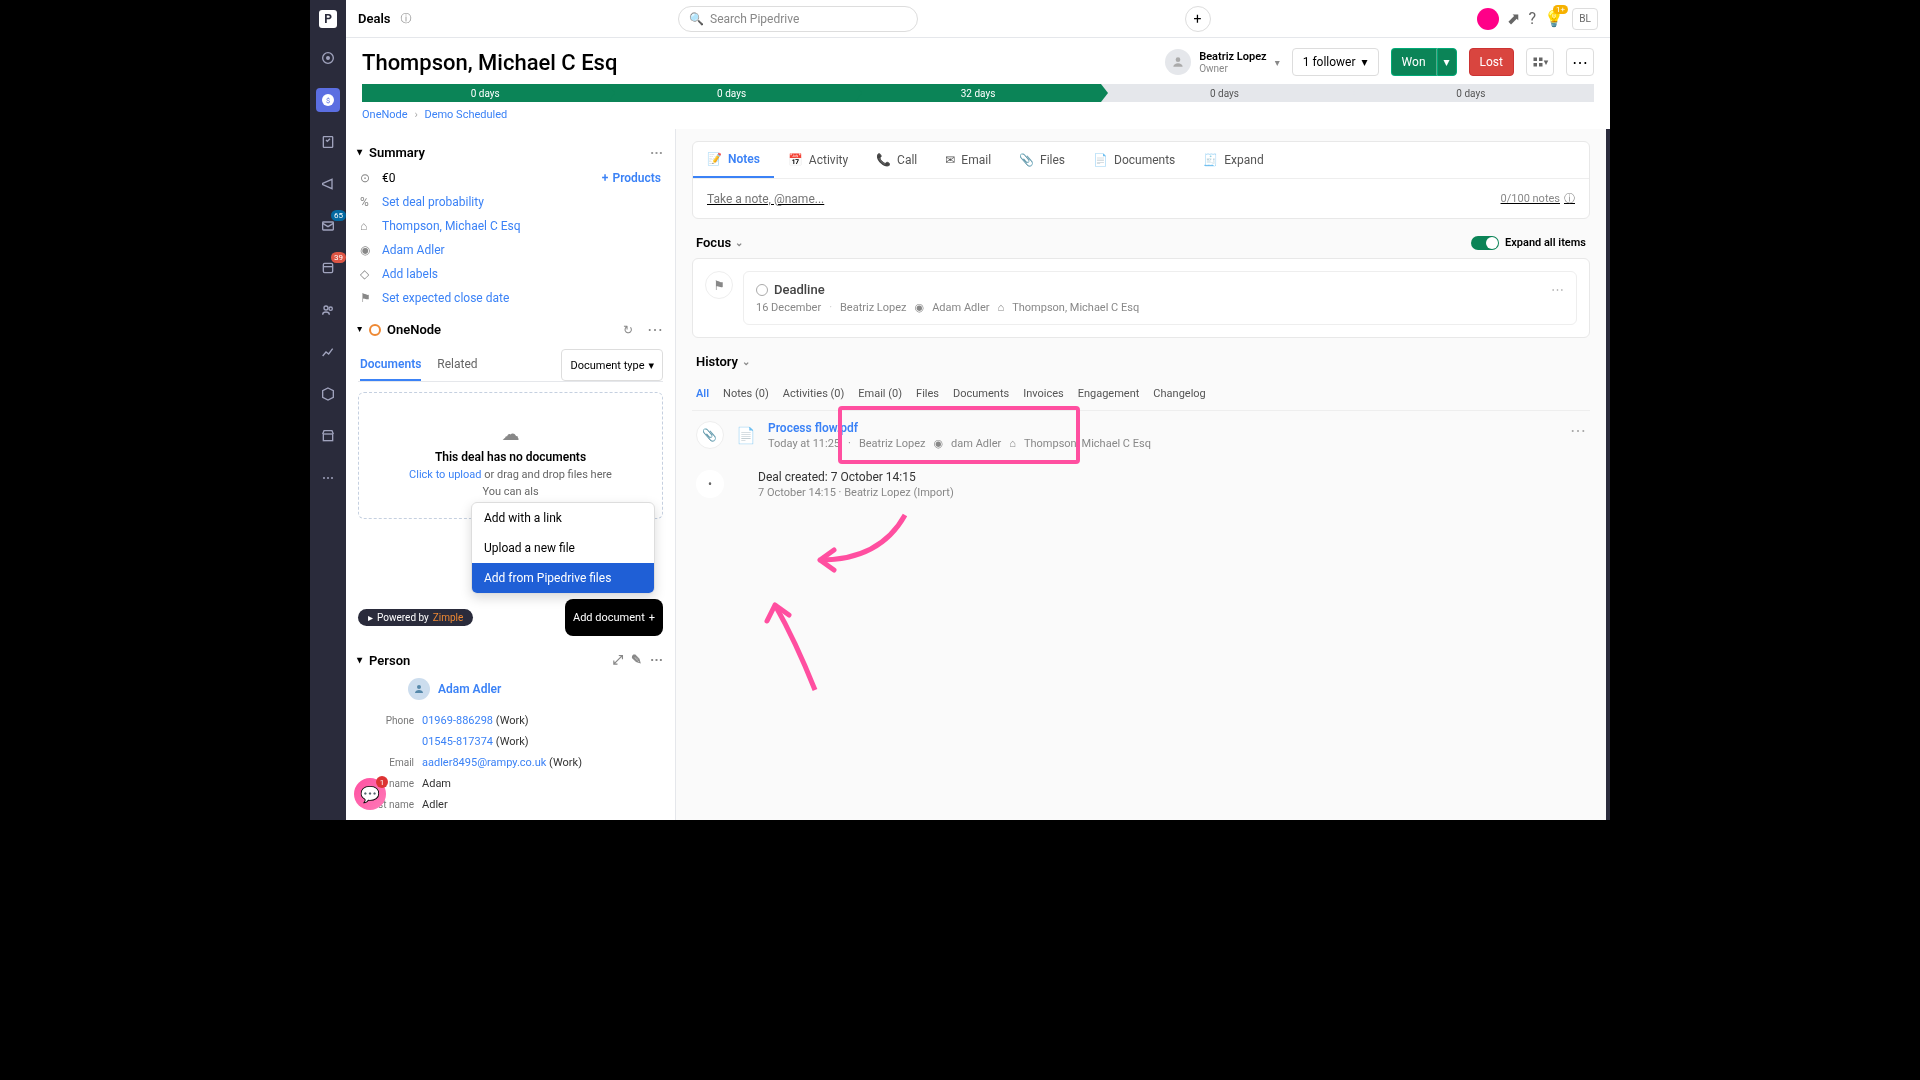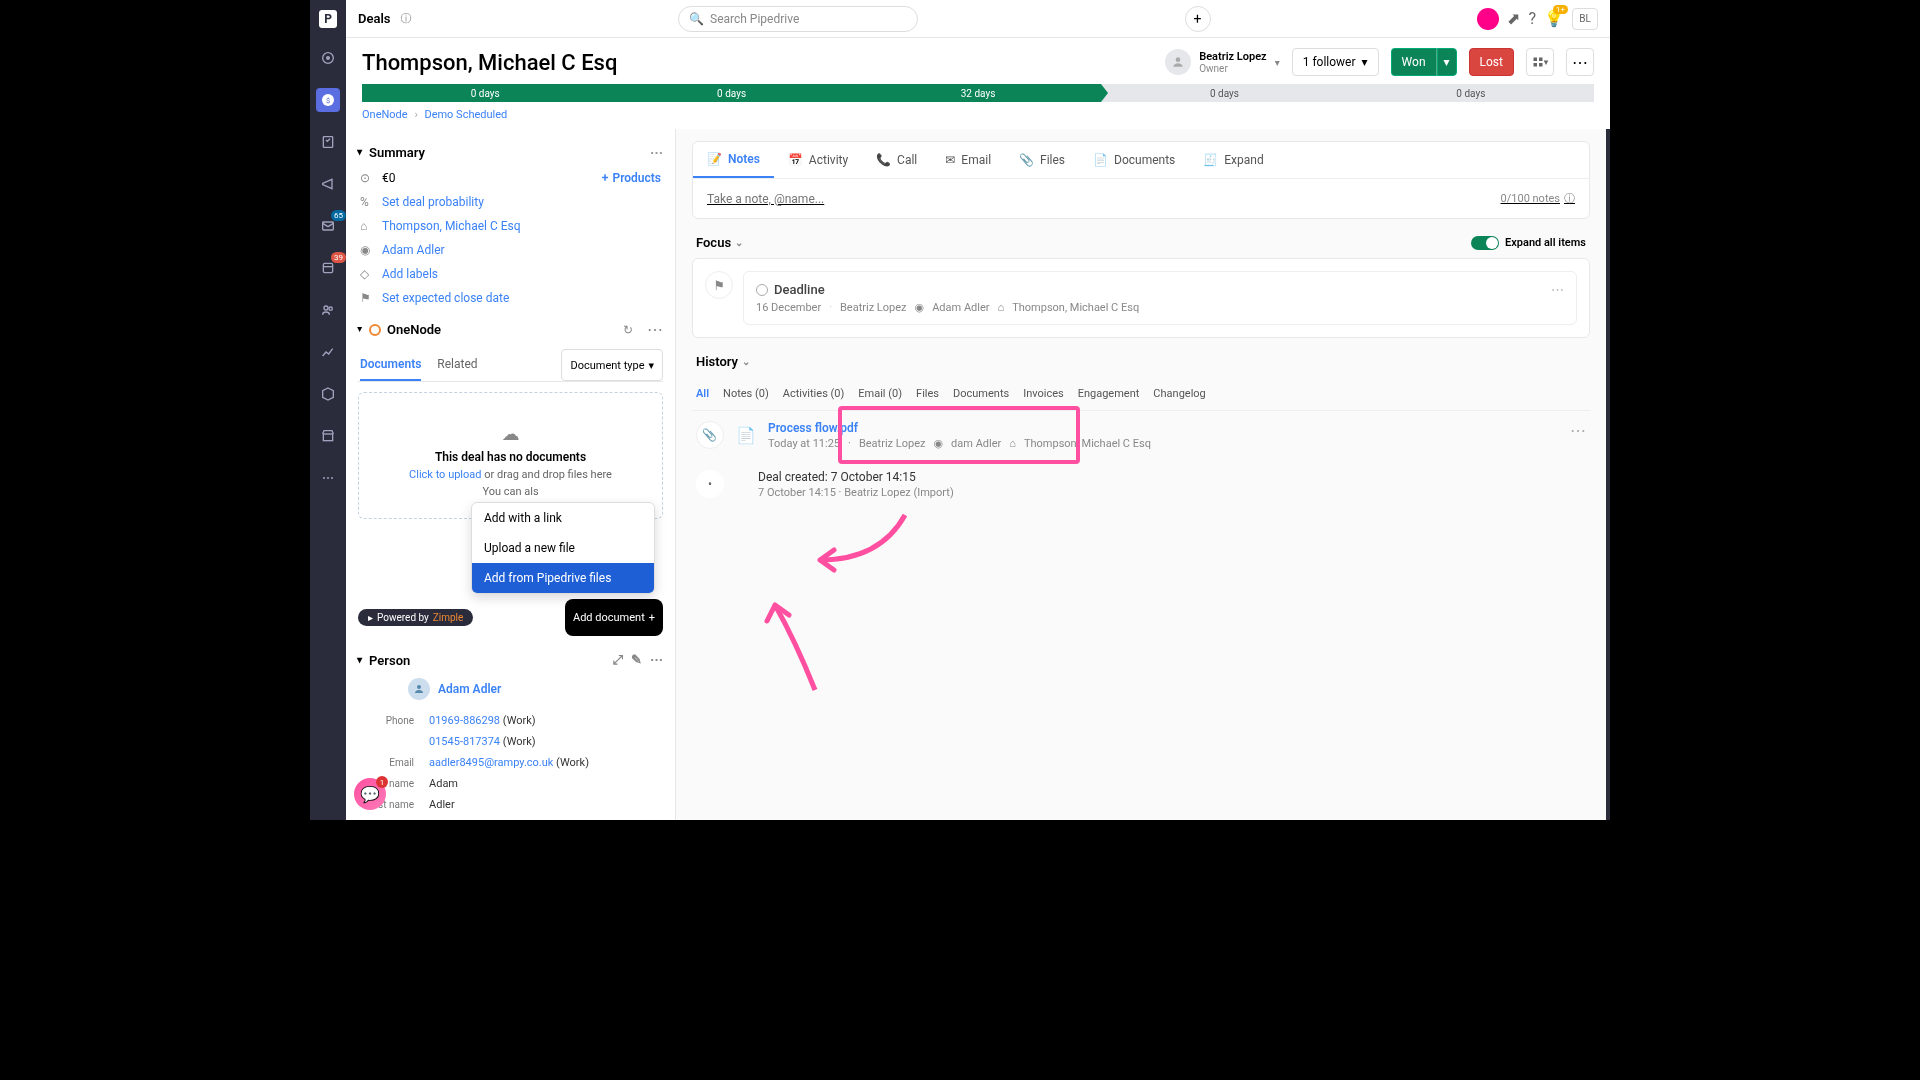--- a/index.html
+++ b/index.html
@@ -68,21 +68,21 @@
 .menu .mi { padding: 8px 12px; font-size: 12px; text-align: left; cursor: pointer; }
 .menu .mi.sel { background: #1f5fd6; color: #fff; }
 .bottom-row { display: flex; align-items: center; margin-top: 80px; }
 .powered { background: #2a2b3b; color: #fff; font-size: 10px; padding: 3px 10px; border-radius: 12px; display: flex; align-items: center; gap: 4px; }
 .powered .z { color: #e83; }
 .add-doc-btn { margin-left: auto; background: #000000; color: #fff; border: none; border-radius: 8px; padding: 12px 8px; font-size: 11px; display: flex; align-items: center; gap: 4px; cursor: pointer; }
 .person-head { display: flex; align-items: center; gap: 6px; padding: 16px 0 6px; font-size: 13px; font-weight: 600; }
 .person-head .acts { margin-left: auto; display: flex; gap: 8px; color: #888; }
 .person-row { display: flex; gap: 8px; padding: 4px 0; font-size: 11px; }
 .person-row .lbl { width: 56px; text-align: right; color: #777; font-size: 10px; padding-top: 1px; }
-.person-row .val { flex: 1; color: #333; margin-left: 7px; }
+.person-row .val { flex: 1; color: #333; }
 .person-row .val a { color: #3b82f6; text-decoration: none; }
 .person-name-row { display: flex; align-items: center; gap: 8px; padding: 4px 0 10px 50px; }
 .person-name-row .av { width: 22px; height: 22px; border-radius: 50%; background: #cde; display: flex; align-items: center; justify-content: center; }
 .right { flex: 1; overflow-y: auto; padding: 12px 16px; background: #fafafa; }
 .card { background: #fff; border: 1px solid #e8e8e8; border-radius: 6px; }
 .rtabs { display: flex; border-bottom: 1px solid #eee; }
 .rtab { padding: 10px 14px; font-size: 12px; display: flex; align-items: center; gap: 6px; cursor: pointer; color: #555; }
 .rtab.active { color: #3b82f6; border-bottom: 2px solid #3b82f6; font-weight: 600; }
 .note-input { padding: 12px 14px; display: flex; align-items: center; text-decoration: underline; }
 .note-input input { border: 0; outline: 0; flex: 1; font-size: 12px; color: #888; }

